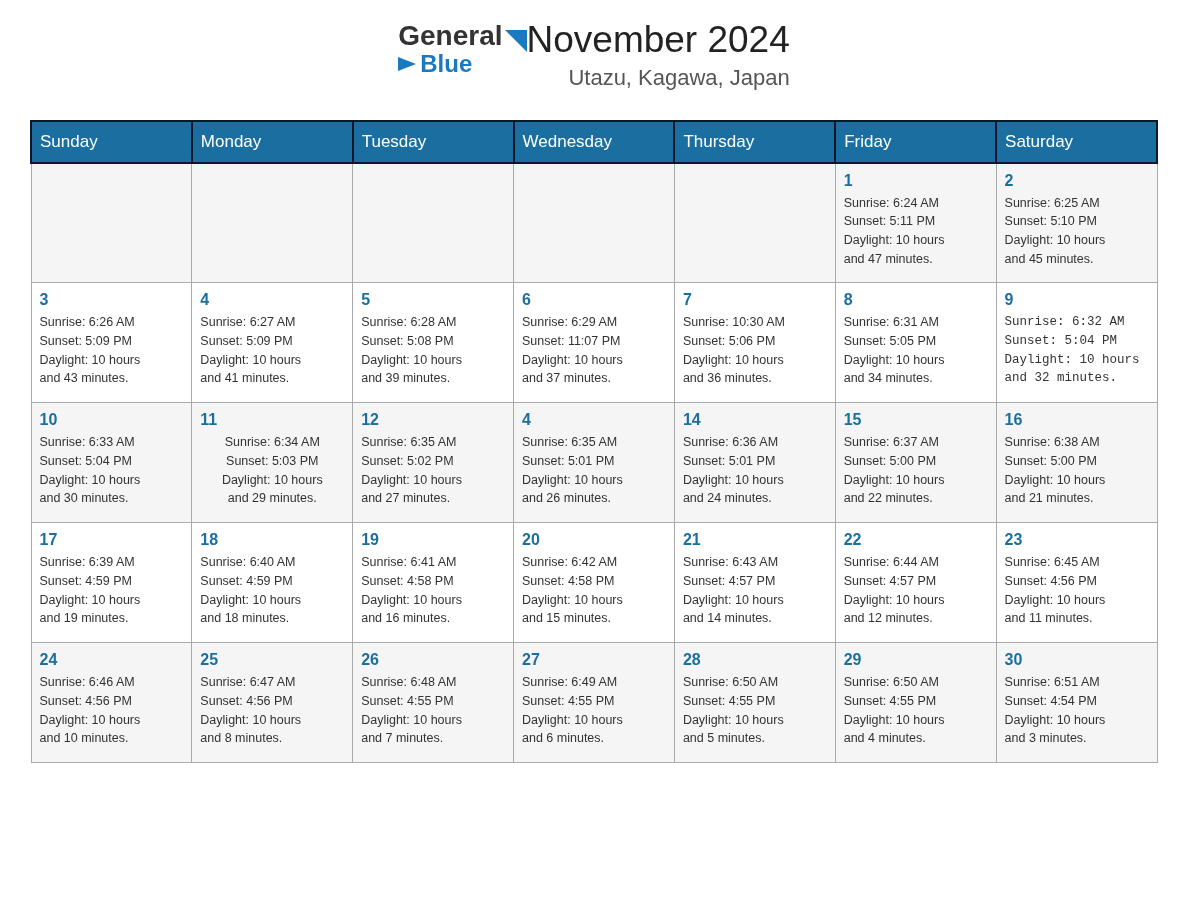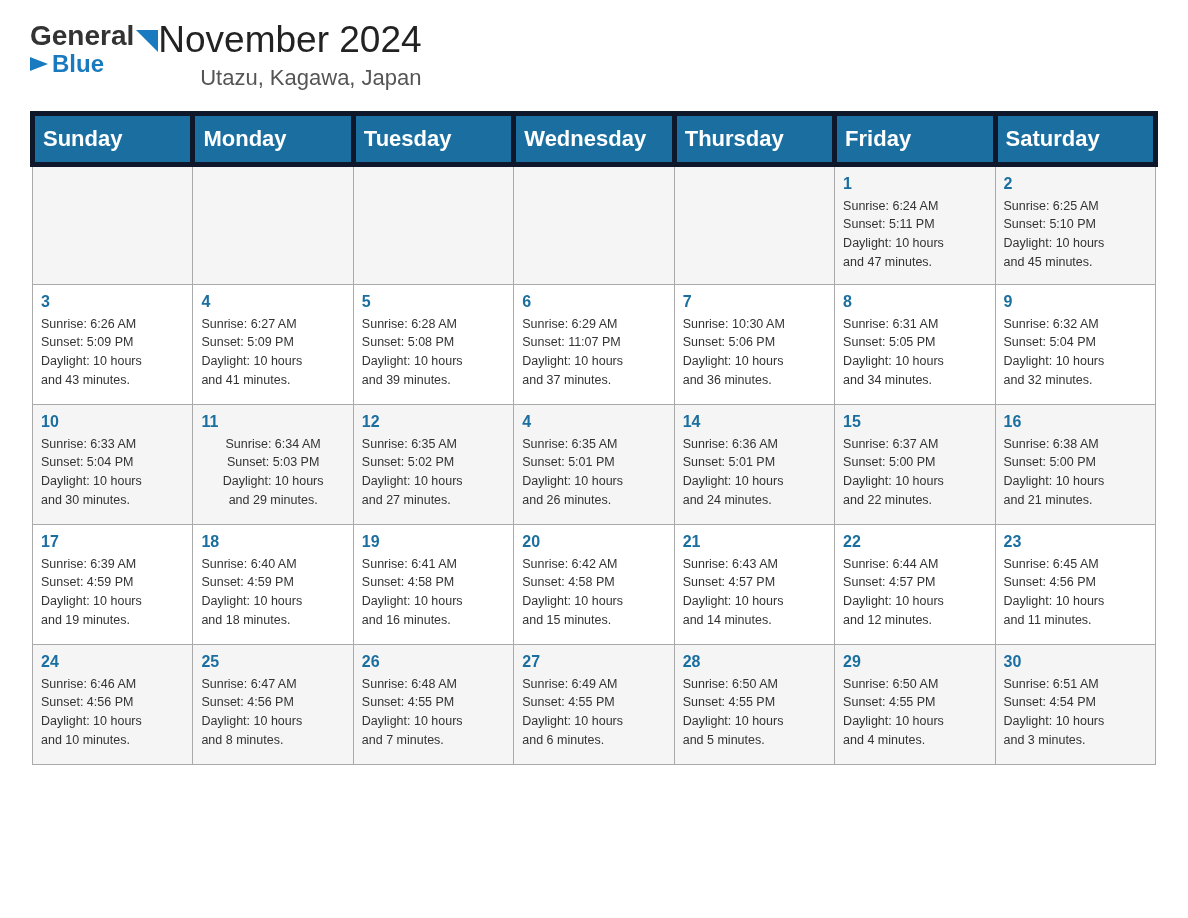--- a/index.html
+++ b/index.html
@@ -5,23 +5,23 @@
     * { margin: 0; padding: 0; box-sizing: border-box; }
     body {
       font-family: Arial, sans-serif;
       background: #fff;
       width: 1188px;
       min-height: 918px;
       padding: 20px 30px;
     }
     .header {
       display: flex;
-      justify-content: flex-start;
+      justify-content: center;
       align-items: flex-start;
-      margin-bottom: 20px;
+      margin-bottom: 29px;
     }
     .logo-text-general {
       font-size: 28px;
       font-weight: bold;
       color: #333;
     }
     .logo-text-blue {
       font-size: 24px;
       font-weight: bold;
       color: #1a7abf;
@@ -54,25 +54,25 @@
       margin-top: 4px;
     }
     table {
       width: 100%;
       border-collapse: collapse;
       table-layout: fixed;
     }
     thead th {
       background-color: #1a6fa0;
       color: #fff;
-      font-size: 22px;
-      font-weight: bold;
+      font-size: 17px;
+      font-weight: normal;
       padding: 10px 8px;
       text-align: left;
-      border: 5px solid #0f172a;
+      border: 2px solid #0f172a;
     }
     tbody td {
       vertical-align: top;
       padding: 8px 8px 10px 8px;
       border: 1px solid #aaa;
       font-size: 13px;
       color: #333;
       height: 120px;
     }
     .day-number {
@@ -196,21 +196,21 @@
         </td>
         <td>
           <span class="day-number">8</span>
           <div class="day-info" style="white-space: pre-line;">Sunrise: 6:31 AM
 Sunset: 5:05 PM
 Daylight: 10 hours
 and 34 minutes.</div>
         </td>
         <td>
           <span class="day-number">9</span>
-          <div class="day-info" style="white-space: pre-line;">Sunrise: 6:32 AM
+          <div class="day-info" style="white-space: pre-line; font-family: Liberation Mono, monospace;">Sunrise: 6:32 AM
 Sunset: 5:04 PM
 Daylight: 10 hours
 and 32 minutes.</div>
         </td>
       </tr>
       <tr>
         <td>
           <span class="day-number">10</span>
           <div class="day-info" style="white-space: pre-line;">Sunrise: 6:33 AM
 Sunset: 5:04 PM

